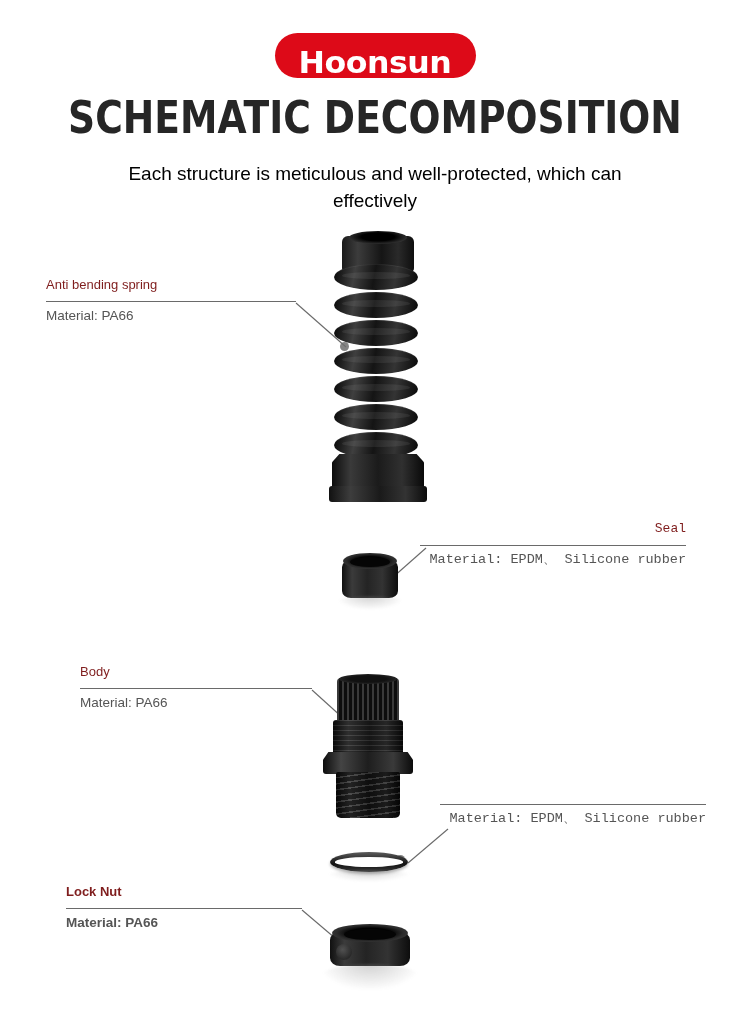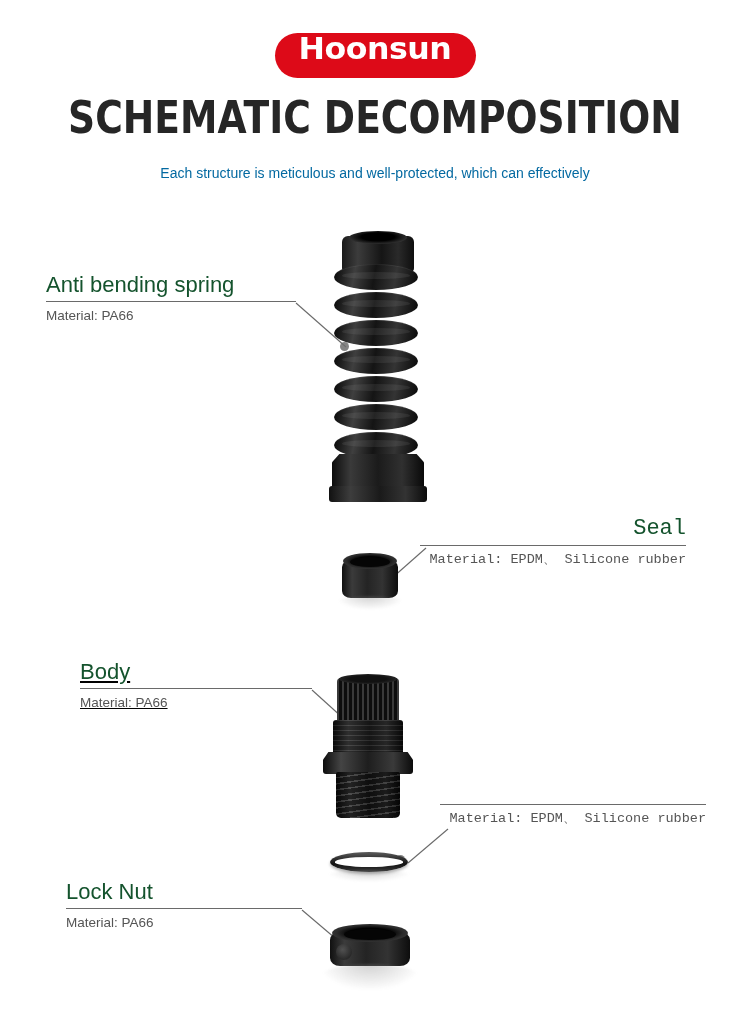--- a/index.html
+++ b/index.html
@@ -9,46 +9,46 @@
     font-family:"Liberation Sans","DejaVu Sans",sans-serif;
     -webkit-font-smoothing:antialiased;
   }
   .page{position:absolute;inset:0;}
 
   
   .logo-wrap{position:absolute;left:0;right:0;top:33px;display:flex;justify-content:center;}
   .logo-pill{
     width:201px;height:45px;border-radius:23px;
     background:var(--brand,#dd0a18);
-    display:flex;align-items:flex-start;justify-content:center;
+    display:flex;align-items:flex-end;justify-content:center;
   }
   .logo-text{
     color:#fff;font-size:31px;letter-spacing:-0.5px;
     font-family:"DejaVu Sans","Liberation Sans",sans-serif;
     font-weight:700;line-height:1;
     transform:scaleX(1.02);
   }
 
   .title{
     position:absolute;left:0;right:0;top:96px;text-align:center;
     font-family:"DejaVu Sans Condensed","Liberation Sans Narrow","Liberation Sans",sans-serif;
     font-weight:700;font-size:45px;line-height:44px;color:#262626;
     letter-spacing:0px;
     transform:scaleX(0.93);
   }
 
   .subtitle{
     position:absolute;left:95px;right:95px;top:160px;text-align:center;
-    font-size:14px;line-height:27px;color:#0369a1;
+    font-size:19px;line-height:27px;color:#000000;
   }
 
   
   .callout{position:absolute;}
   .callout .cap{
-    font-size:22px;color:#14532d;line-height:22px;white-space:nowrap;
+    font-size:13px;color:#7f1d1d;line-height:22px;white-space:nowrap;
   }
   .callout .rule{
     height:1px;background:#6a6a6a;margin:5px 0 4px 0;
   }
   .callout .mat{
     font-size:13.5px;color:#555;line-height:20px;white-space:nowrap;
   }
   .callout.right{text-align:right;font-family:Liberation Mono, monospace;}
 
   
@@ -211,21 +211,21 @@
   </svg>
   <div class="dot" style="left:386px;top:572px;"></div>
 
   <div class="part" style="left:342px;top:560px;width:56px;height:38px;">
     <div class="ring-body"></div>
     <div class="ring-top"></div>
     <div class="ring-hole"></div>
     <div class="reflection" style="left:-6px;top:36px;width:68px;height:14px;"></div>
   </div>
 
-  <div class="callout" style="left:80px;top:661px;width:232px;text-decoration:underline;">
+  <div class="callout" style="left:80px;top:661px;width:232px;">
     <div class="cap">Body</div>
     <div class="rule"></div>
     <div class="mat">Material: PA66</div>
   </div>
   <svg class="leader" style="left:312px;top:690px;width:48px;height:42px;">
     <line x1="0" y1="0" x2="42" y2="38"></line>
   </svg>
   <div class="dot" style="left:348px;top:722px;"></div>
 
   <div class="part" style="left:323px;top:678px;width:90px;height:142px;">
@@ -242,21 +242,21 @@
   <svg class="leader" style="left:408px;top:829px;width:40px;height:36px;">
     <line x1="40" y1="0" x2="0" y2="34"></line>
   </svg>
   <div class="dot" style="left:396px;top:855px;"></div>
 
   <div class="part" style="left:330px;top:852px;width:78px;height:20px;">
     <div class="washer-ring"></div>
     <div class="reflection" style="left:-4px;top:18px;width:86px;height:12px;"></div>
   </div>
 
-  <div class="callout" style="left:66px;top:881px;width:236px;">
+  <div class="callout" style="left:66px;top:881px;width:236px;font-weight:bold;">
     <div class="cap">Lock Nut</div>
     <div class="rule"></div>
     <div class="mat">Material: PA66</div>
   </div>
   <svg class="leader" style="left:302px;top:910px;width:44px;height:38px;">
     <line x1="0" y1="0" x2="40" y2="34"></line>
   </svg>
   <div class="dot" style="left:336px;top:939px;"></div>
 
   <div class="part" style="left:330px;top:932px;width:80px;height:34px;">

